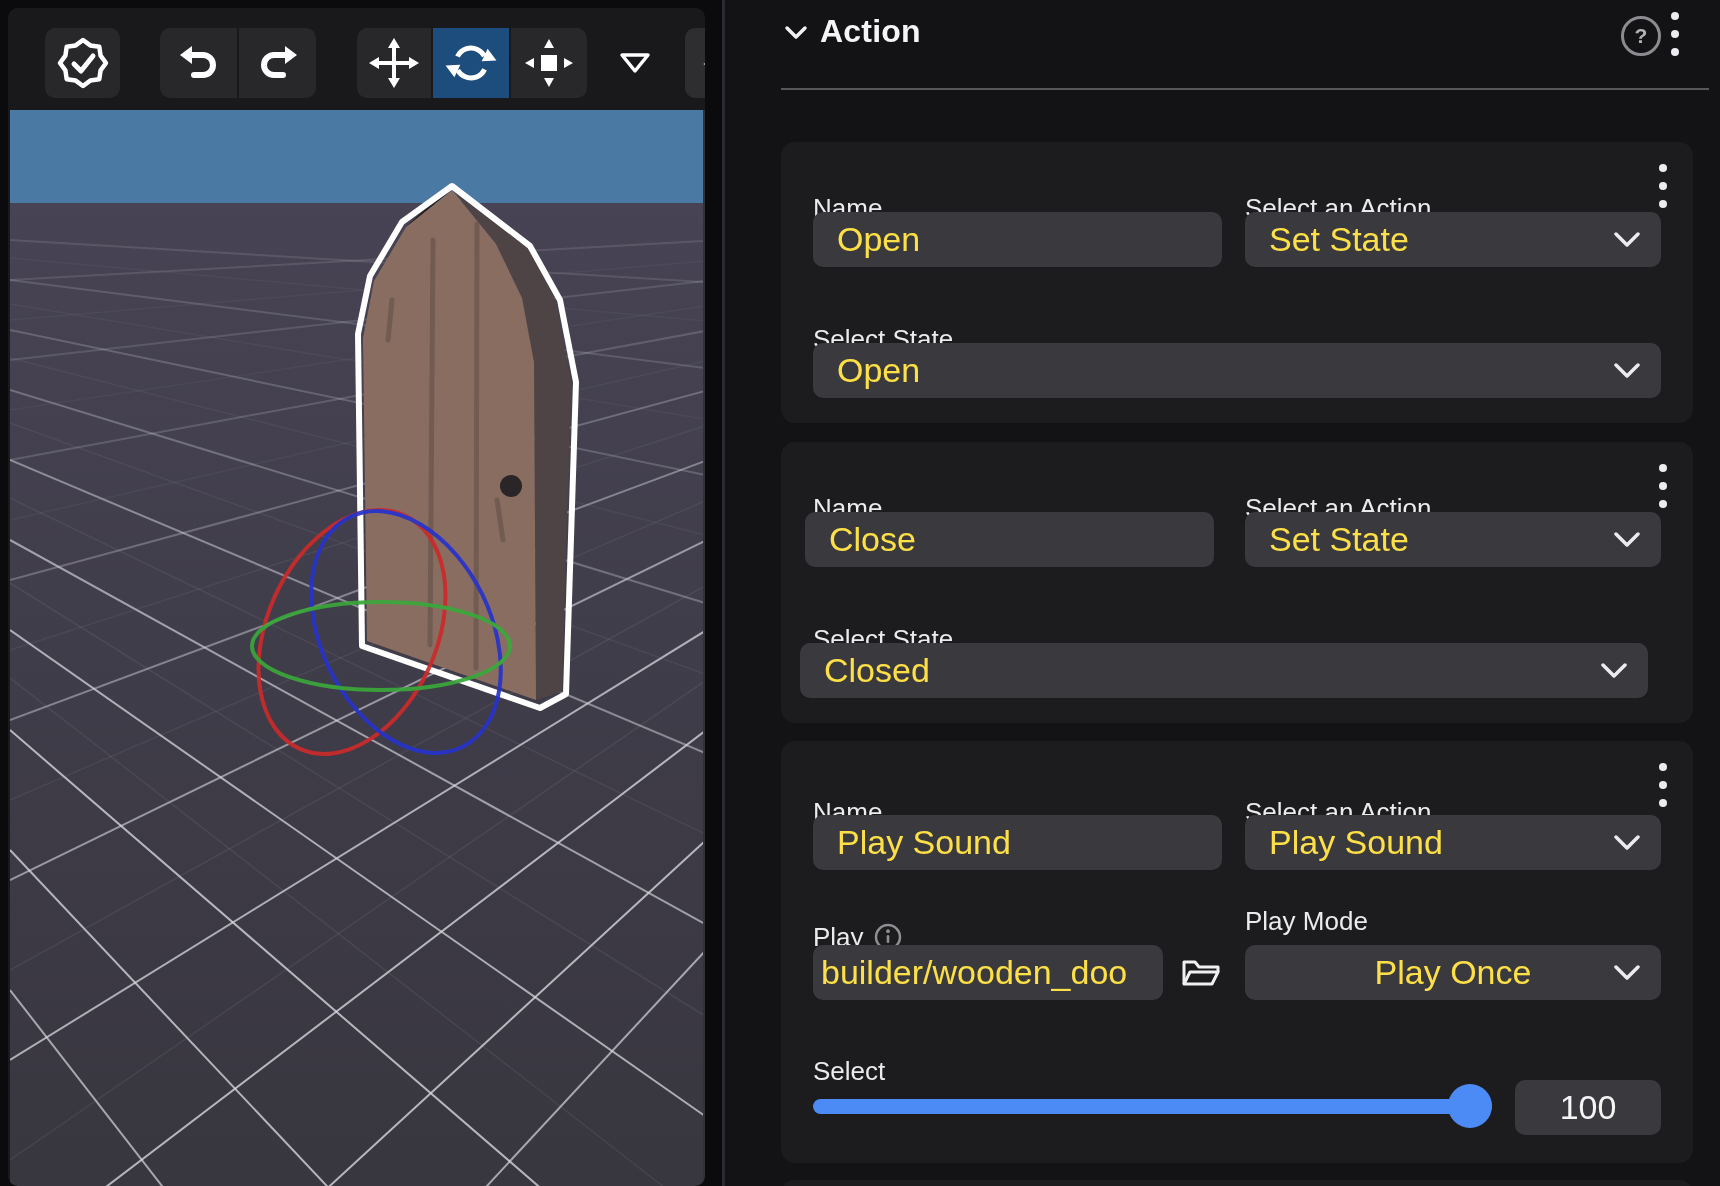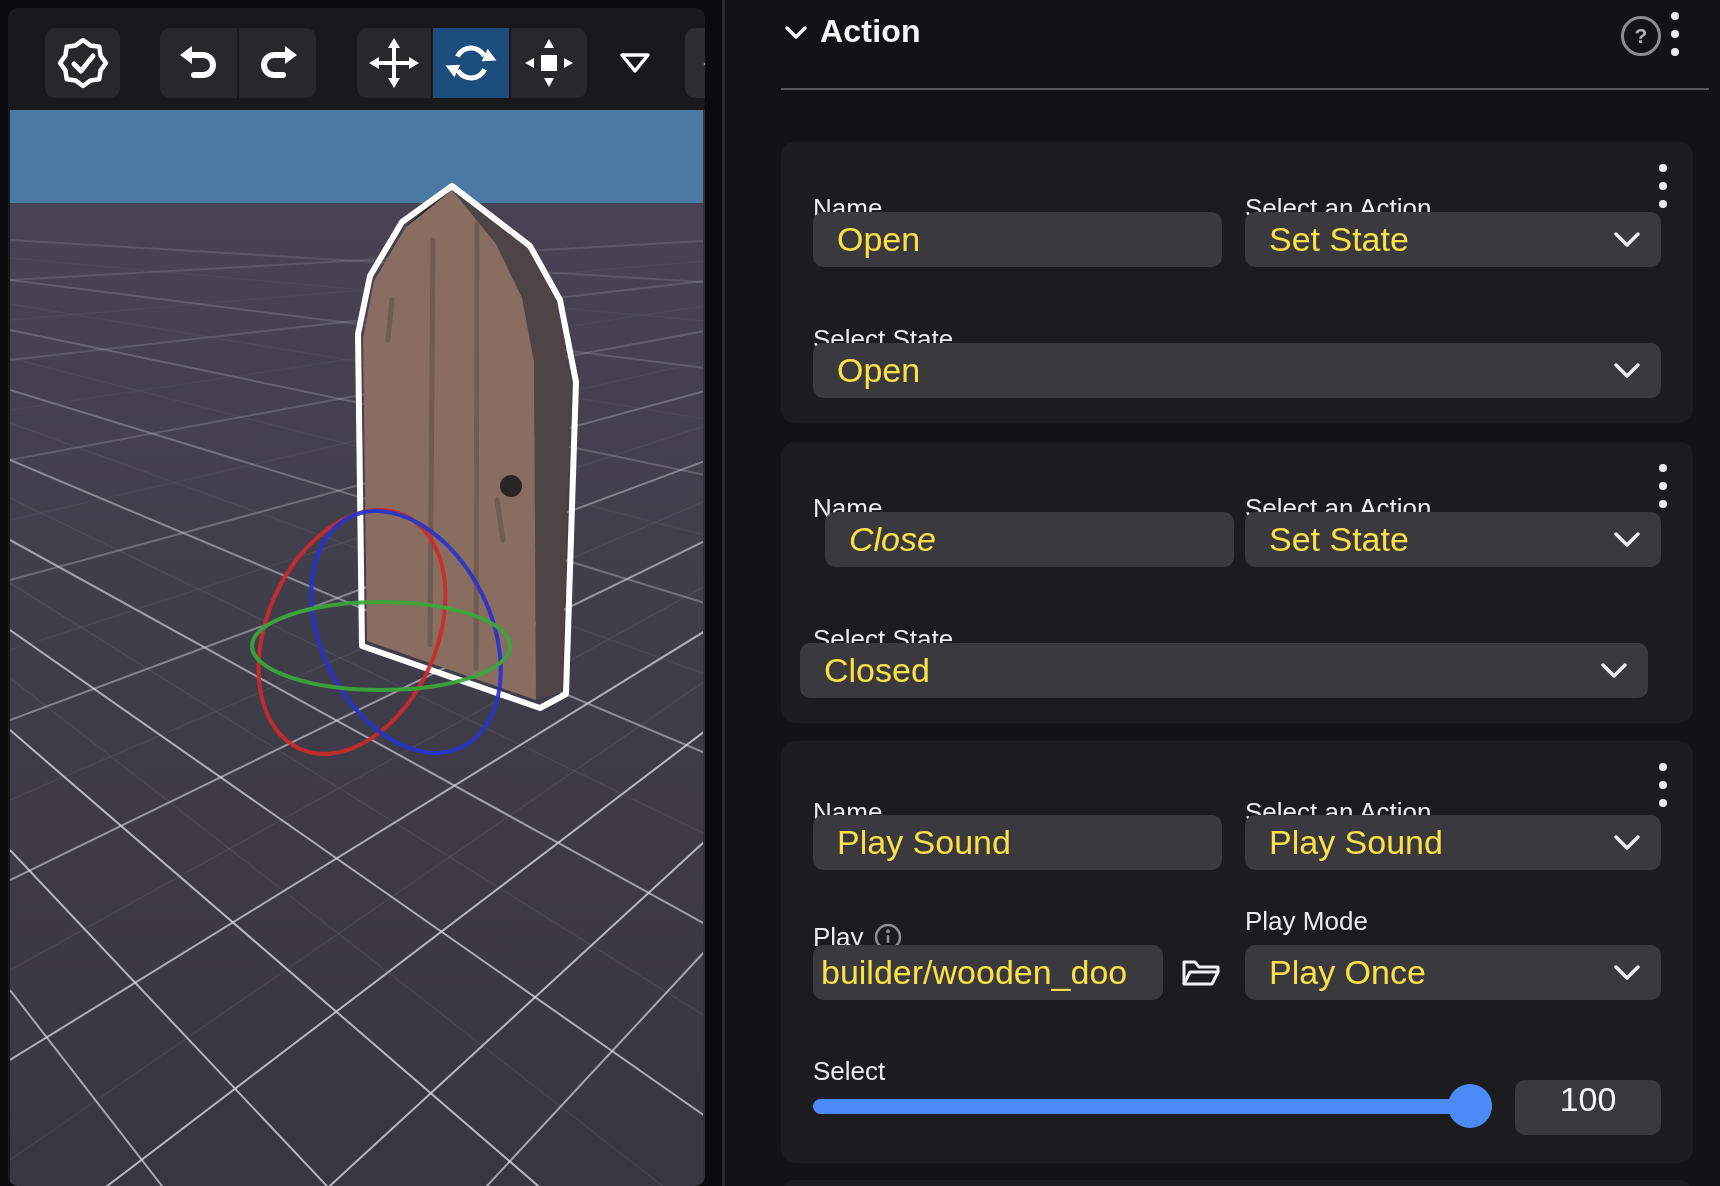--- a/index.html
+++ b/index.html
@@ -27,21 +27,21 @@
   .fld-label{position:absolute;font-size:26px;line-height:32px;color:#ebebed;display:flex;align-items:center;gap:10px;margin-top:22px;}
   .box{position:absolute;height:55px;background:#3a3a3e;border-radius:10px;display:flex;align-items:center;
        font-size:34px;color:#fde047;padding:0 24px;box-sizing:border-box;white-space:nowrap;overflow:hidden;}
   .select .chev{position:absolute;right:20px;top:50%;transform:translateY(-50%);}
   .kebab{position:absolute;display:flex;flex-direction:column;gap:10px;align-items:center;cursor:pointer;padding:4px;}
   .kebab i{width:8px;height:8px;border-radius:50%;background:#ececf0;display:block;}
   .help-btn{display:flex;align-items:center;justify-content:center;width:34px;height:34px;
             border:3px solid #8b8b90;border-radius:50%;color:#b3b3b8;font-size:21px;font-weight:700;cursor:pointer;}
   .slider-track{position:absolute;background:#4c8bf5;border-radius:8px;}
   .slider-thumb{position:absolute;width:44px;height:44px;border-radius:50%;background:#4c8bf5;cursor:pointer;}
-  .valbox{position:absolute;background:#3a3a3e;border-radius:10px;display:flex;justify-content:center;
+  .valbox{position:absolute;background:#3a3a3e;border-radius:10px;display:flex;align-items:center;justify-content:center;
           font-size:34px;color:#f5f5f6;}
 </style>
 </head>
 <body>
 
 <div class="abs vp">
 
   <div class="abs render">
     <svg width="693" height="1076" viewBox="10 110 693 1076">
       <defs>
@@ -237,21 +237,21 @@
   </div>
 
   <div class="card" style="top:442px;height:281px;">
     <div class="kebab" style="right:22px;top:18px;">
         <i></i>
         <i></i>
         <i></i>
       </div>
 
     <div class="fld-label" style="left:32px;top:28px;">Name</div>
-    <div class="box" style="left:44px;top:70px;width:409px;font-style:italic;">
+    <div class="box" style="left:24px;top:70px;width:409px;">
       <span>Close</span>
     </div>
 
     <div class="fld-label" style="left:464px;top:28px;">Select an Action</div>
     <div class="box select" style="left:464px;top:70px;width:416px;">
       <span>Set State</span>
       <svg class="chev" width="28" height="16" viewBox="0 0 28 16">
         <path d="M3 2 L14 13 L25 2" fill="none" stroke="#ececf0" stroke-width="3.5" stroke-linecap="round" stroke-linejoin="round"></path>
       </svg>
     </div>
@@ -295,21 +295,21 @@
     </div>
     <div class="box" style="left:32px;top:204px;width:350px;padding-left:8px;">
       <span>builder/wooden_doo</span>
     </div>
     <svg class="abs" style="left:399px;top:212px;" width="42" height="40" viewBox="0 0 42 40">
       <path d="M4 31 V9 h11 l4 5 h19 v5" fill="none" stroke="#f0f0f2" stroke-width="3" stroke-linejoin="round"></path>
       <path d="M4 31 l6 -12 h28 l-6 12 z" fill="none" stroke="#f0f0f2" stroke-width="3" stroke-linejoin="round"></path>
     </svg>
 
     <div class="fld-label" style="left:464px;top:142px;">Play Mode</div>
-    <div class="box select" style="left:464px;top:204px;width:416px;">
+    <div class="box select" style="left:464px;top:204px;width:416px;justify-content:center;">
       <span>Play Once</span>
       <svg class="chev" width="28" height="16" viewBox="0 0 28 16">
         <path d="M3 2 L14 13 L25 2" fill="none" stroke="#ececf0" stroke-width="3.5" stroke-linecap="round" stroke-linejoin="round"></path>
       </svg>
     </div>
 
     <div class="fld-label" style="left:32px;top:292px;">Select</div>
     <div class="slider-track" style="left:32px;top:358px;width:679px;height:15px;"></div>
     <div class="slider-thumb" style="left:667px;top:343px;"></div>
     <div class="valbox" style="left:734px;top:339px;width:146px;height:55px;">

